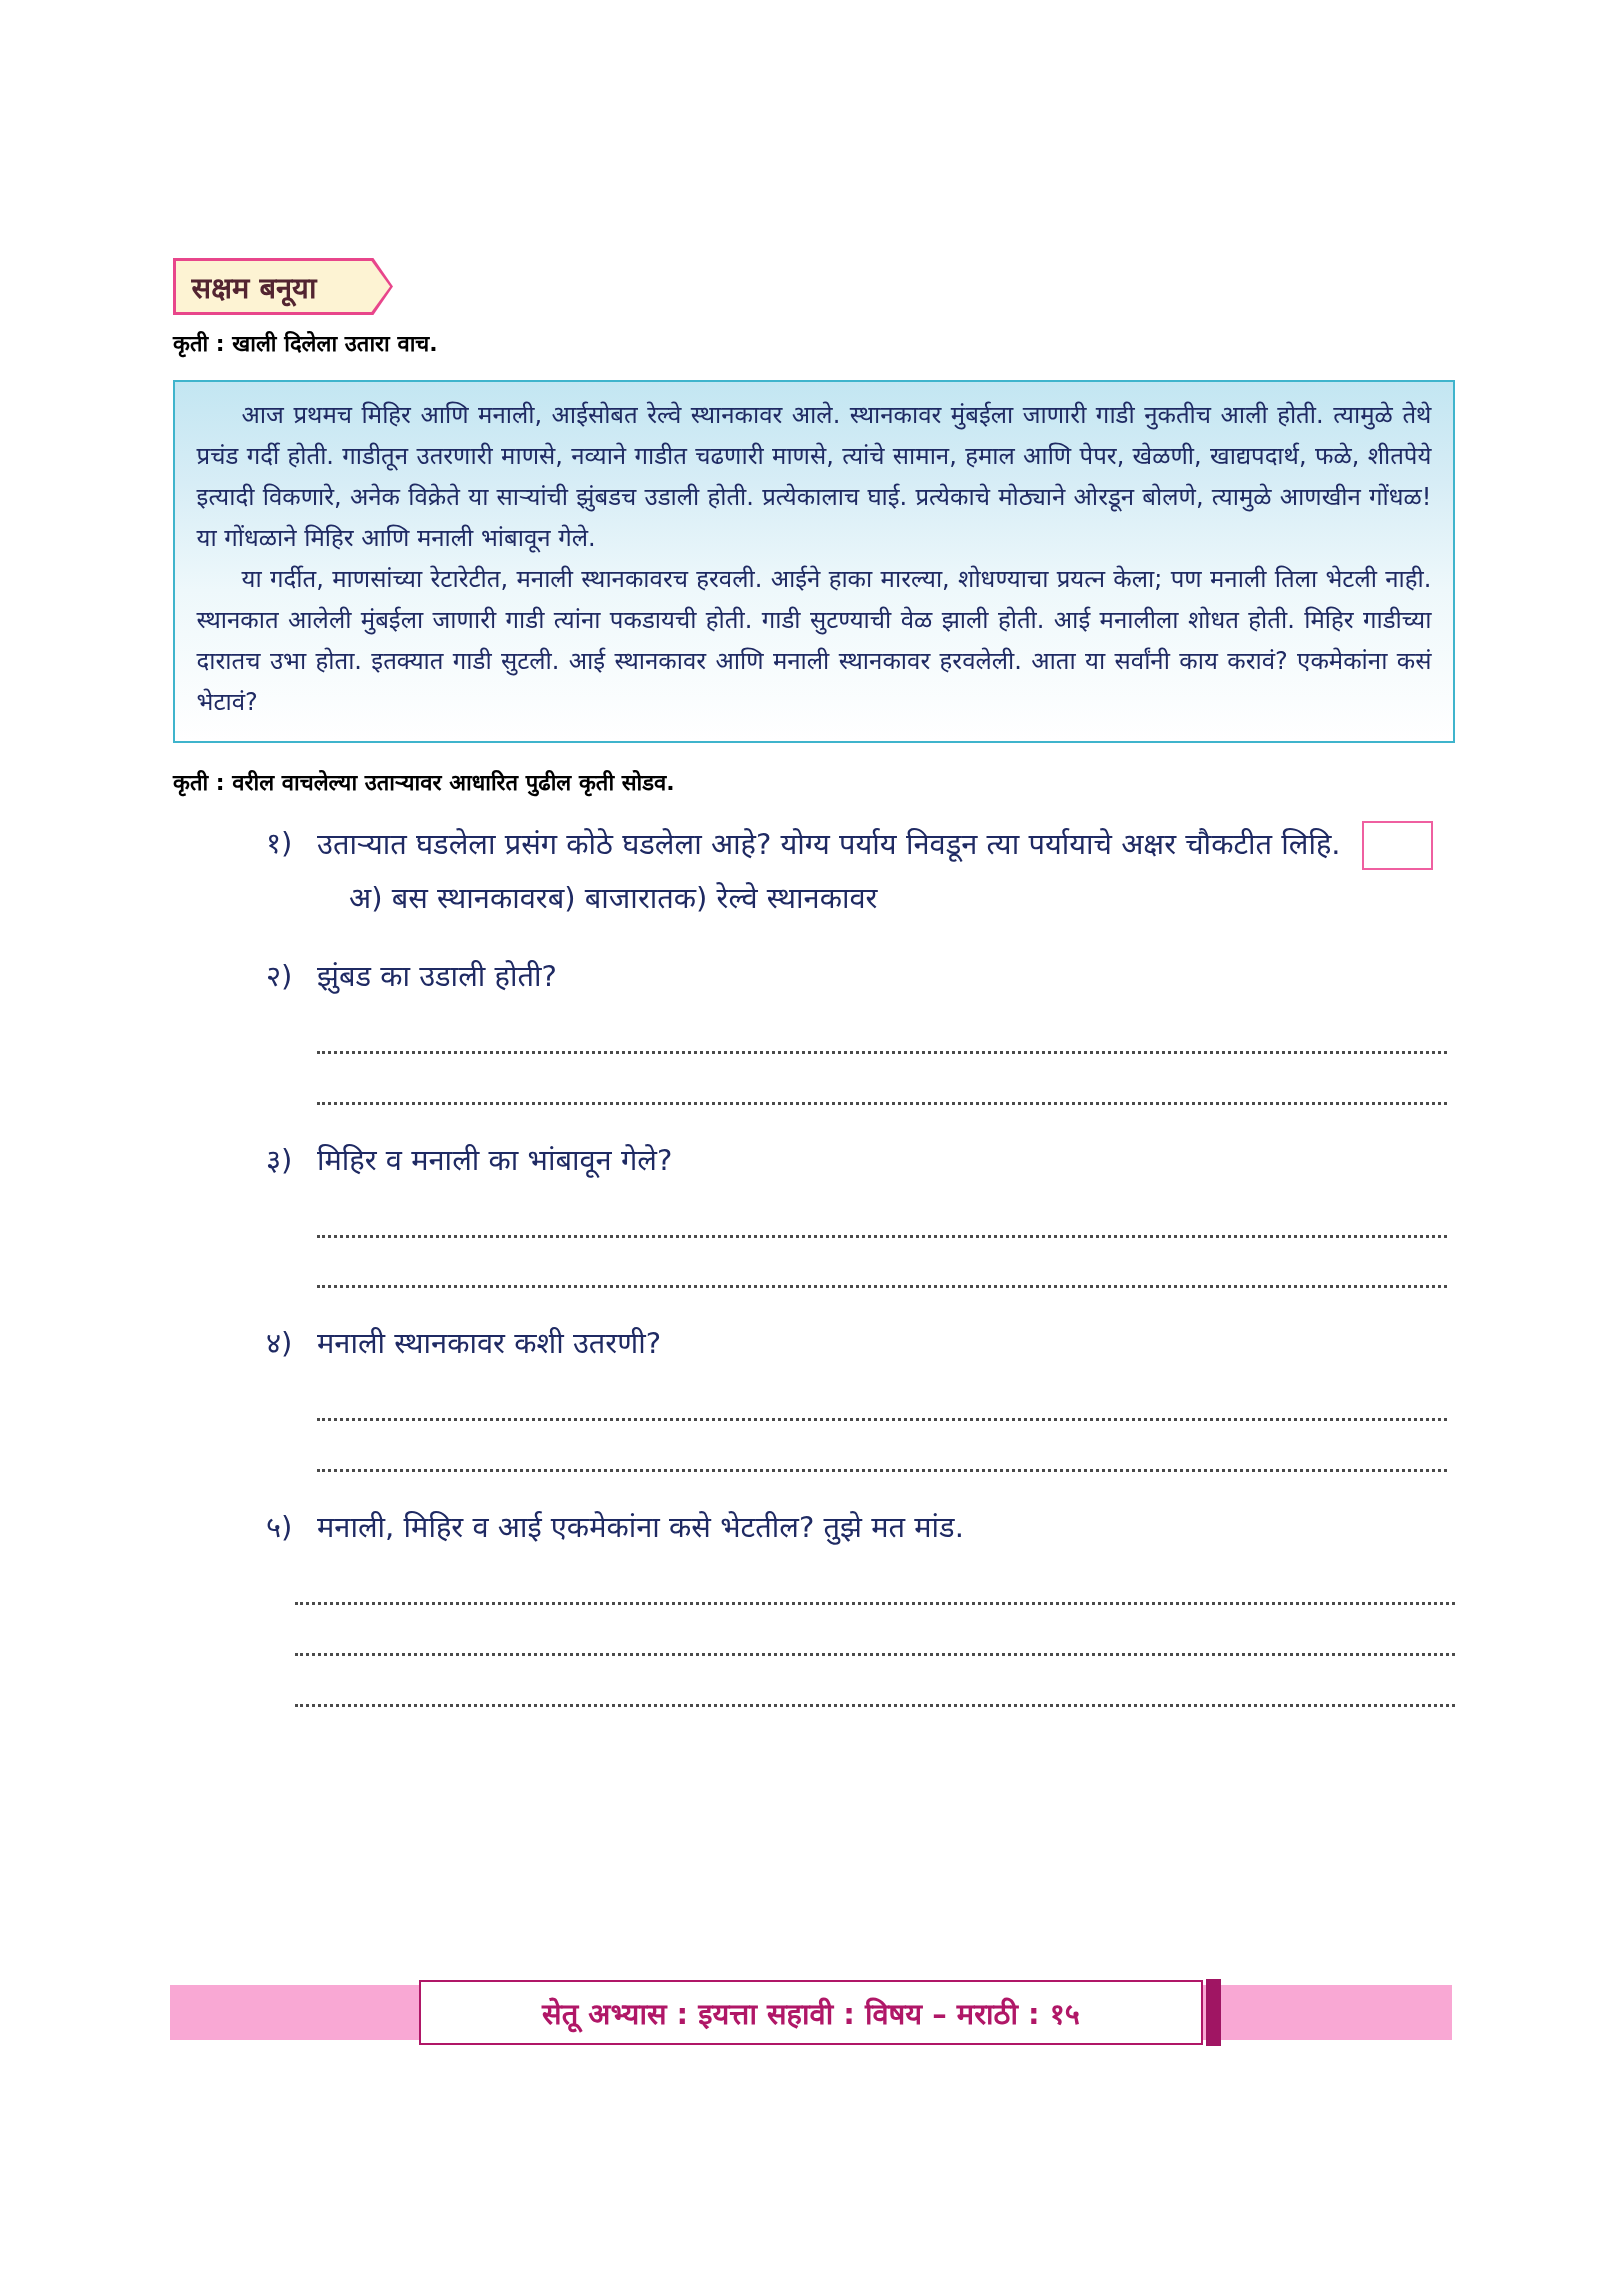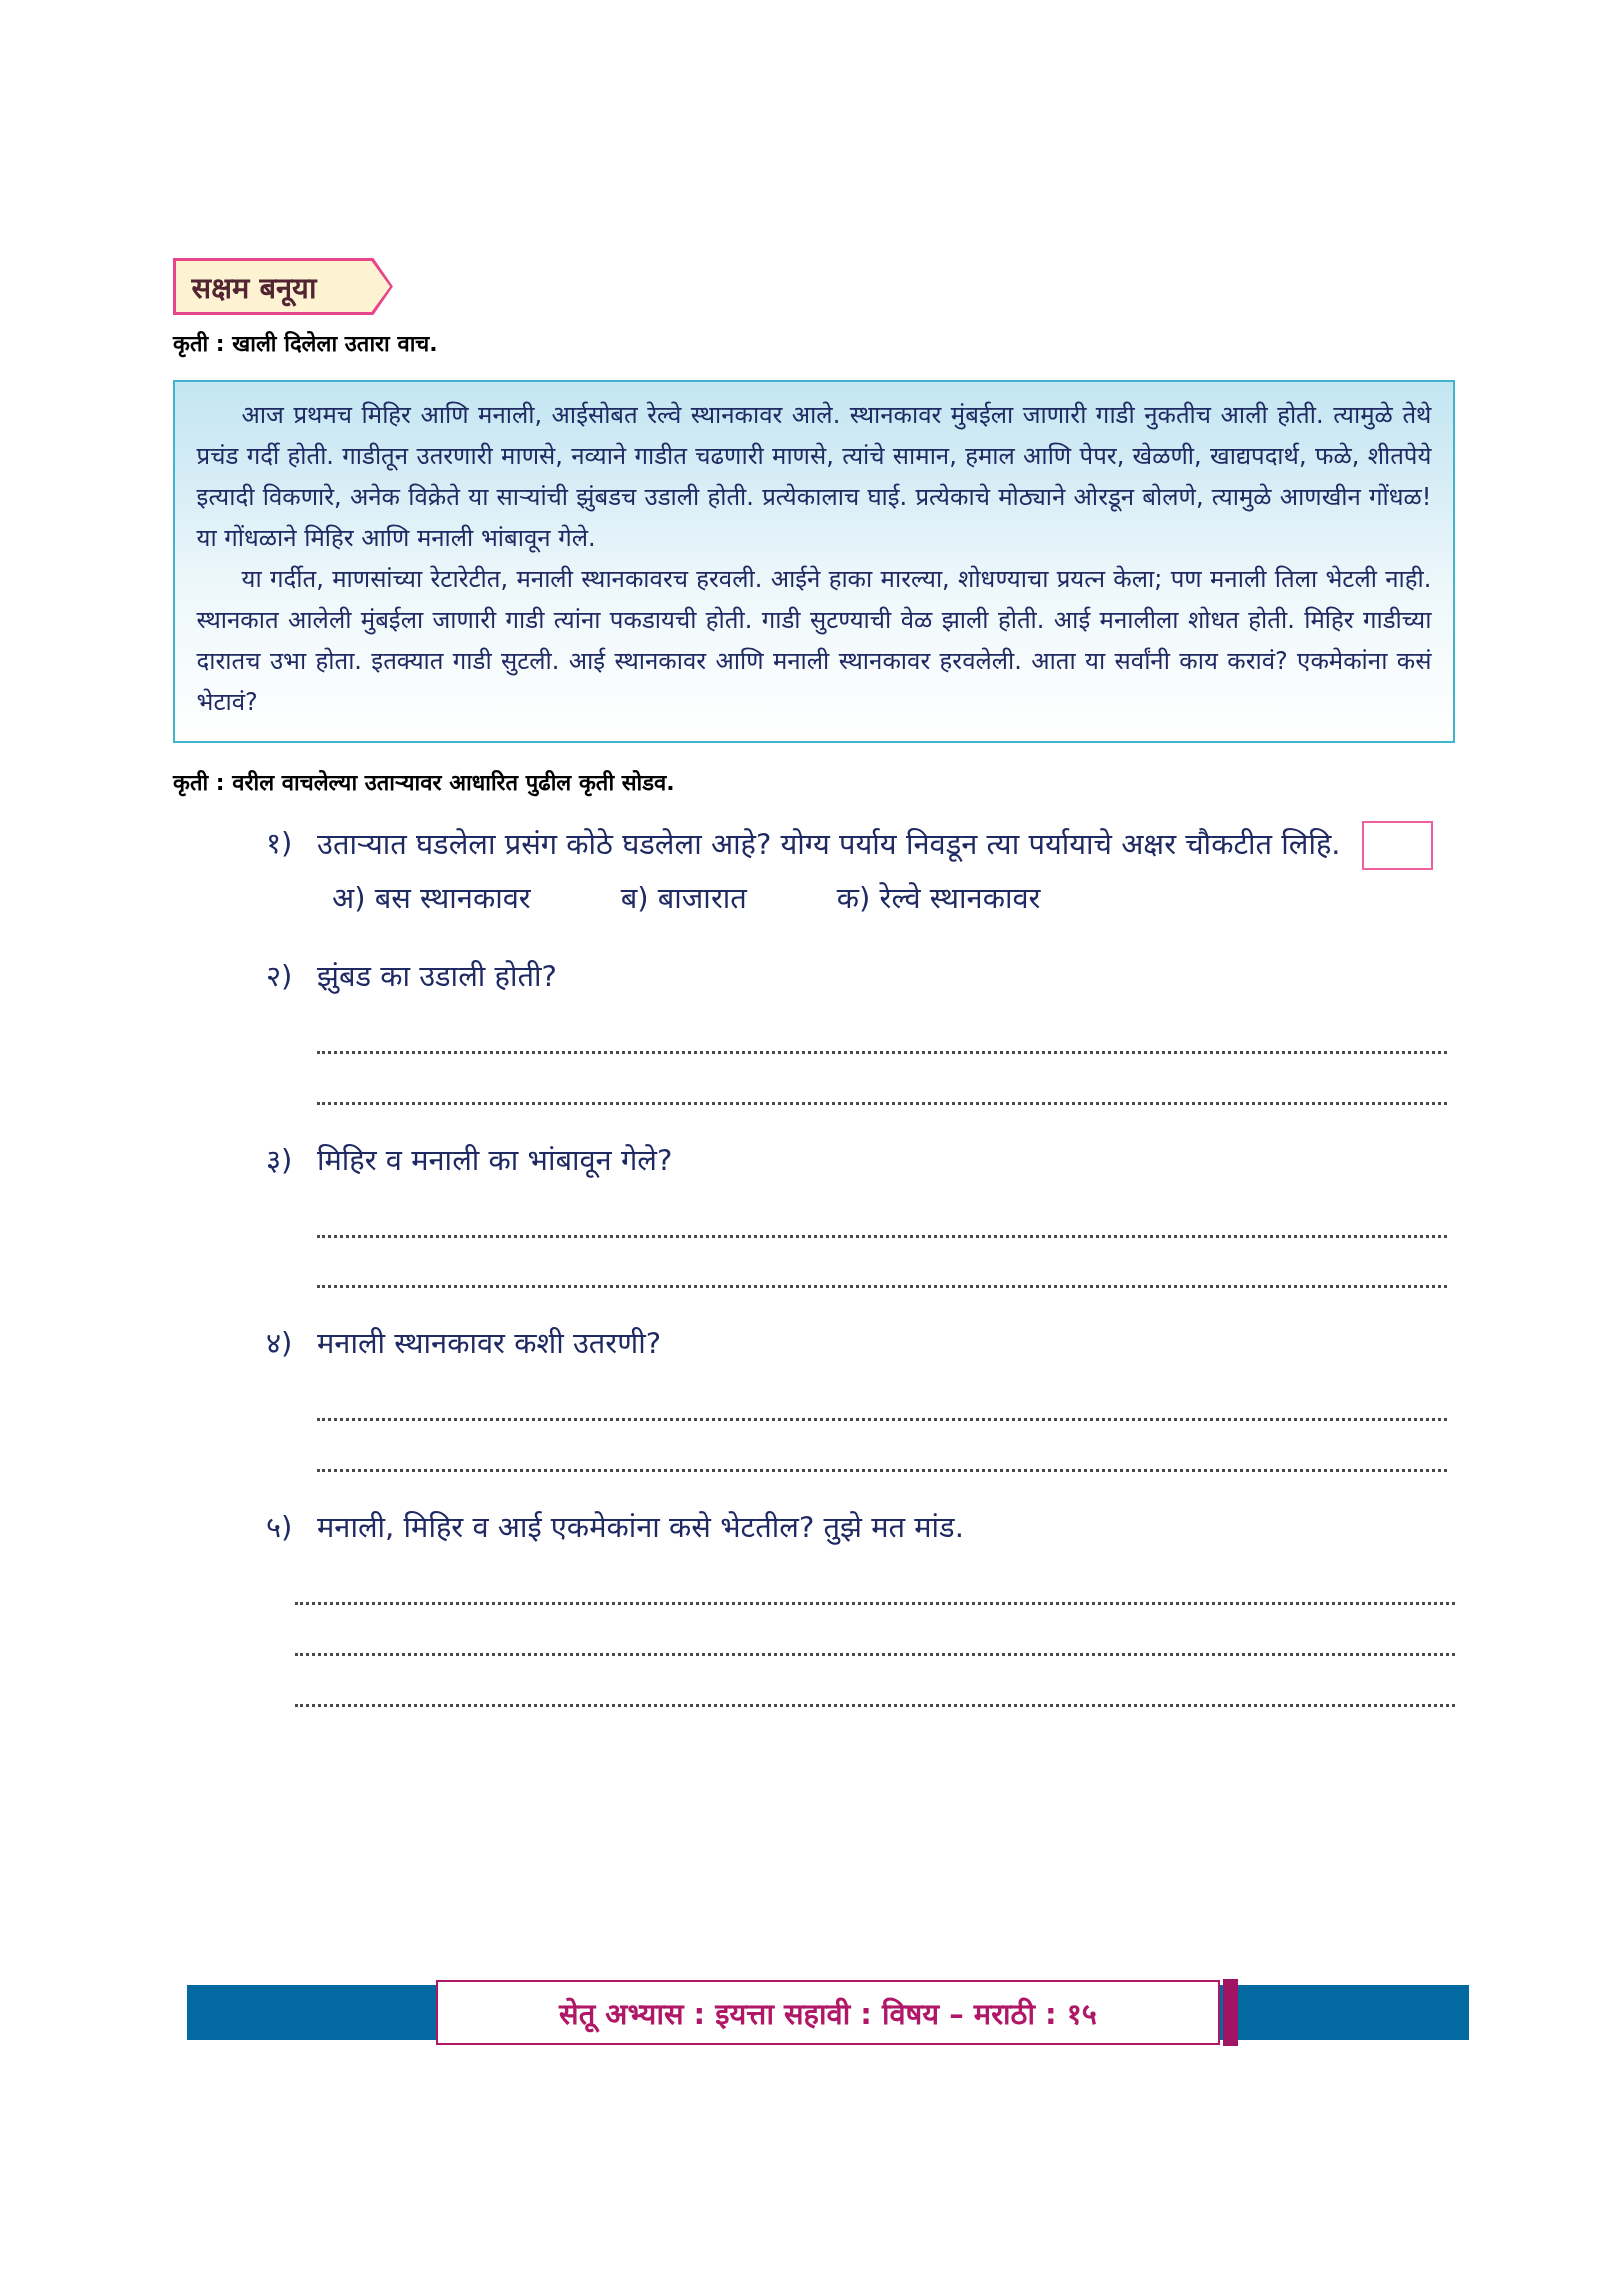--- a/index.html
+++ b/index.html
@@ -38,32 +38,32 @@
   .questions { margin-top:0; padding-left:93px; font-size:29px; color:#1f2a63; }
   .question { margin-top:33px; }
   .question.first { margin-top:15.7px; }
   .q-row { display:flex; line-height:45px; }
   .q-num { width:51px; flex:none; }
   .q-body { flex:1; }
   .answer-box {
     display:inline-block; width:71px; height:49px; vertical-align:middle;
     border:2.9px solid #ef5fa0; background:#ffffff; margin-left:11.8px;
   }
-  .options { display:flex; gap:90px; margin-top:5.9px; margin-left:15px; line-height:45px; }
+  .options { display:flex; margin-top:5.9px; margin-left:32px; line-height:45px; }
 
   .q-lines { margin-left:51px; margin-right:7.8px; }
   .q-lines.wide { margin-left:29px; margin-right:0; }
   .dotline { height:45px; border-bottom:3.4px dotted #4a4a4a; }
   .dotline:first-child { margin-top:9.8px; }
   .dotline + .dotline { margin-top:5.9px; }
 
   
   .footer-band {
-    position:absolute; left:187px; top:1985px; width:1282px; height:55px;
-    background:#0369a1;
+    position:absolute; left:170px; top:1985px; width:1282px; height:55px;
+    background:#f9a8d4;
     text-align:right;
   }
   .footer-box {
     position:absolute; left:50%; top:-4.9px; transform:translateX(-50%);
     height:65px; min-width:784px; padding:0 35px;
     background:#ffffff; border:2.9px solid #b01767;
     display:flex; align-items:center; justify-content:center;
     font-size:29px; font-weight:bold; color:#b01767; white-space:nowrap;
   }
   .footer-box::after {

